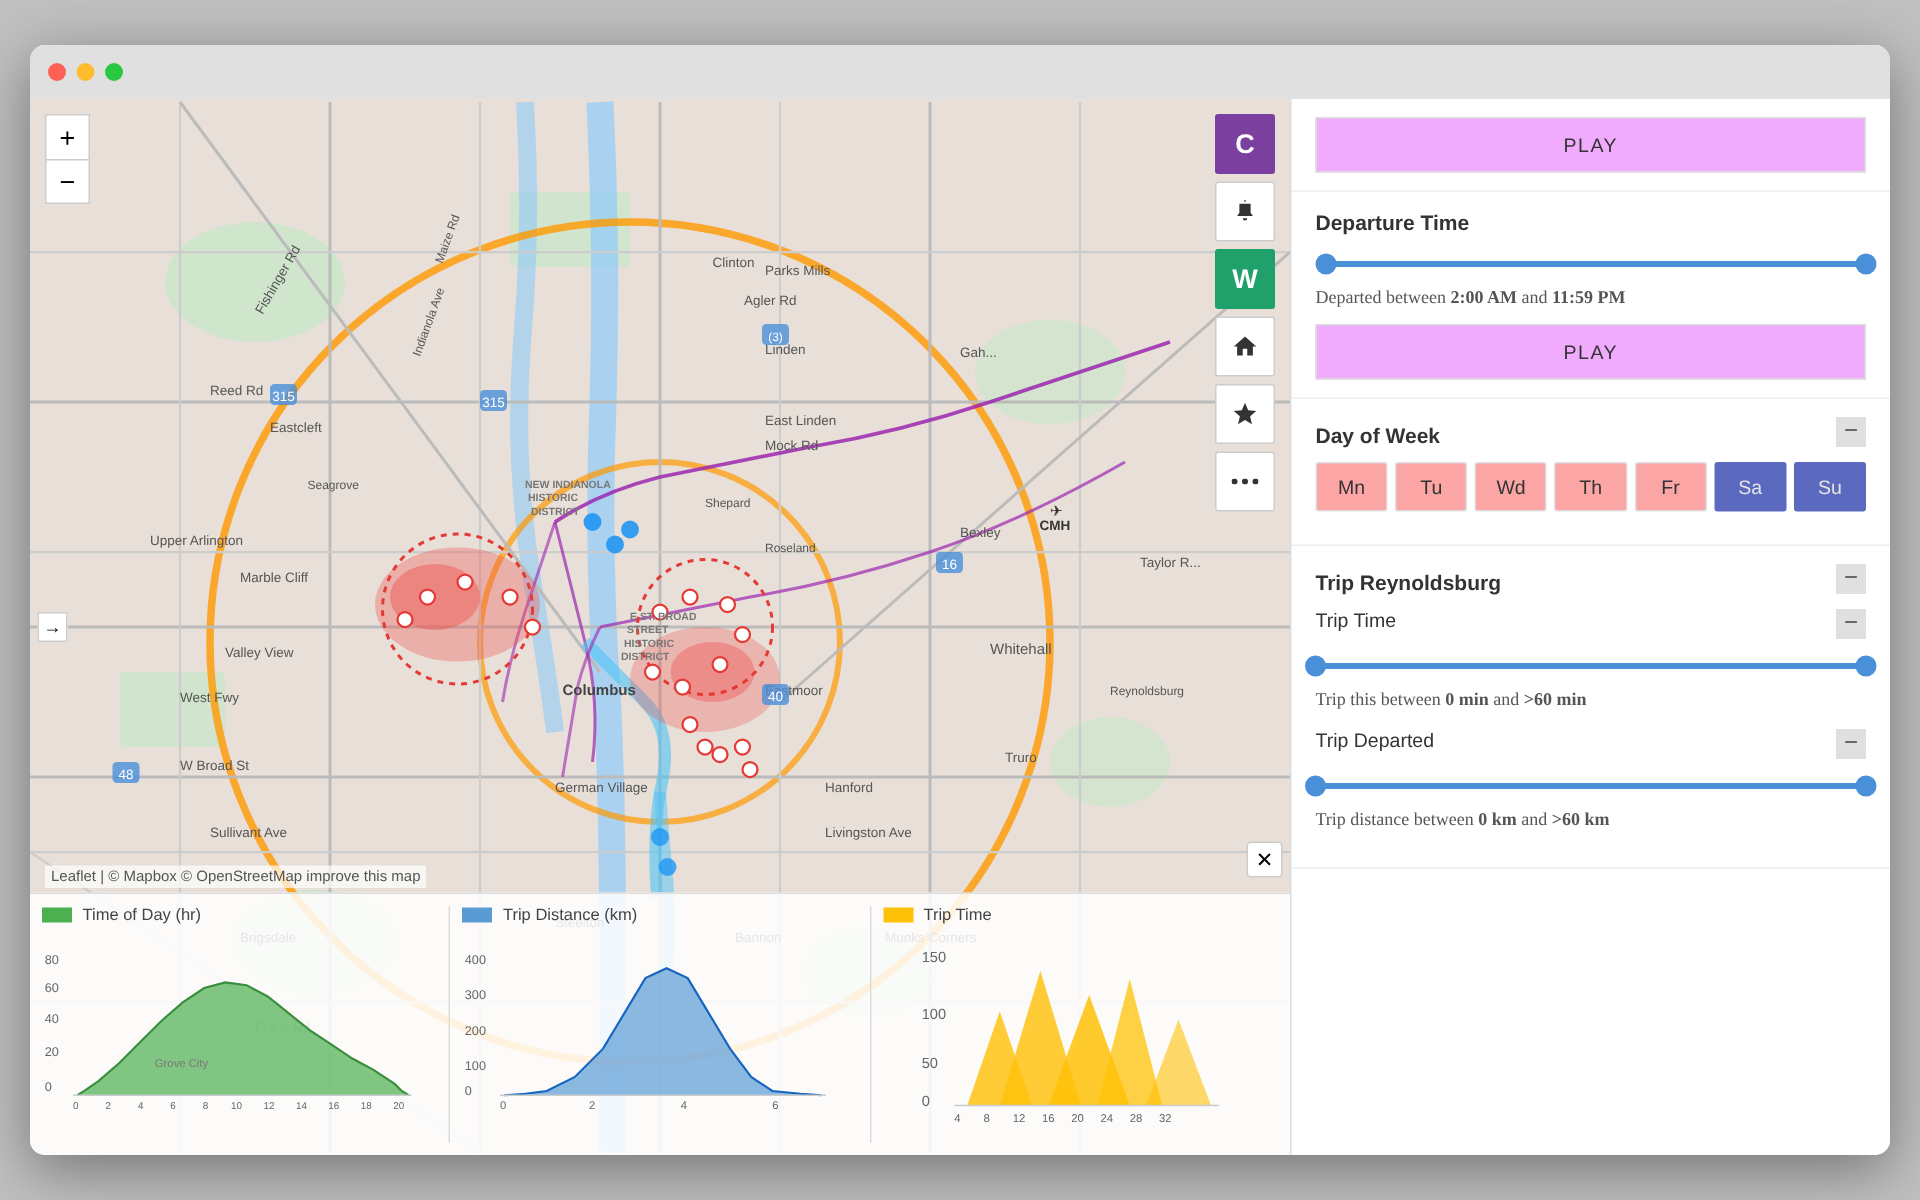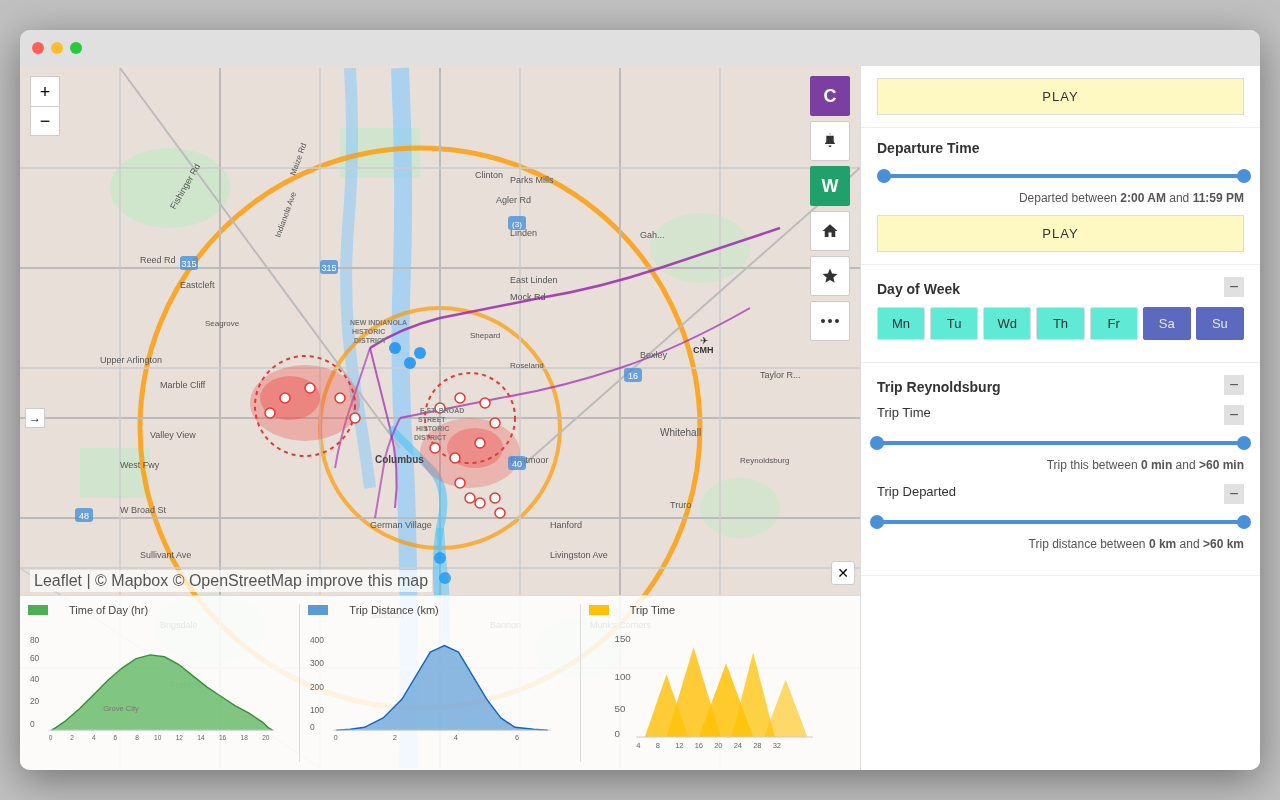--- a/index.html
+++ b/index.html
@@ -155,40 +155,40 @@
       position: relative;
       overflow: hidden;
     }
 
     .chart-label {
       font-size: 11px;
       color: #444;
       margin-bottom: 4px;
       display: flex;
       align-items: center;
-      gap: 21px;
+      gap: 7px;
     }
 
     .chart-legend-color {
       width: 20px;
       height: 10px;
       display: inline-block;
     }
 
     .chart-divider {
       width: 1px;
       background: #ddd;
       margin: 8px 0;
     }
 
     .map-attribution {
       position: absolute;
       bottom: 178px;
       left: 10px;
-      font-size: 16px;
+      font-size: 10px;
       color: #555;
       z-index: 10;
       background: rgba(255,255,255,0.7);
       padding: 2px 4px;
     }
 
     .close-btn-map {
       position: absolute;
       bottom: 185px;
       right: 5px;
@@ -233,21 +233,21 @@
     }
 
     .panel-section {
       padding: 12px 16px;
       border-bottom: 1px solid #eee;
     }
 
     .play-btn {
       width: 100%;
       padding: 10px;
-      background: #fef9c3;
+      background: #f0abfc;
       border: 1px solid #ddd;
       cursor: pointer;
       font-size: 13px;
       font-weight: 500;
       letter-spacing: 1px;
       color: #333;
     }
 
     .section-title {
       font-size: 14px;
@@ -270,40 +270,41 @@
       text-align: center;
       color: #555;
       display: flex;
       align-items: center;
       justify-content: center;
     }
 
     .slider-label {
       font-size: 12px;
       color: #555;
-      text-align: right;
+      text-align: left;
       margin-top: 5px;
+      font-family: Liberation Serif, serif;
     }
 
     .slider-label strong { font-weight: 700; }
 
     
     .dow-grid {
       display: flex;
       gap: 5px;
       margin-bottom: 10px;
     }
 
     .dow-btn {
       flex: 1;
       padding: 8px 4px;
       text-align: center;
       font-size: 13px;
       border: 1px solid #ddd;
-      background: #5eead4;
+      background: #fca5a5;
       cursor: pointer;
       border-radius: 2px;
       color: #333;
     }
 
     .dow-btn.active {
       background: #5b6abf;
       color: #e5e5e5;
       border-color: #5b6abf;
     }

